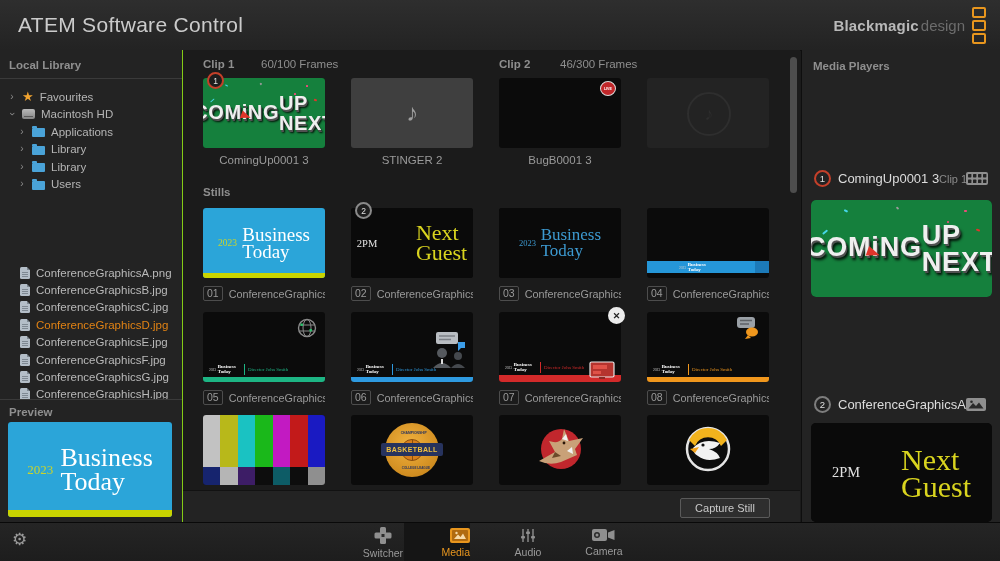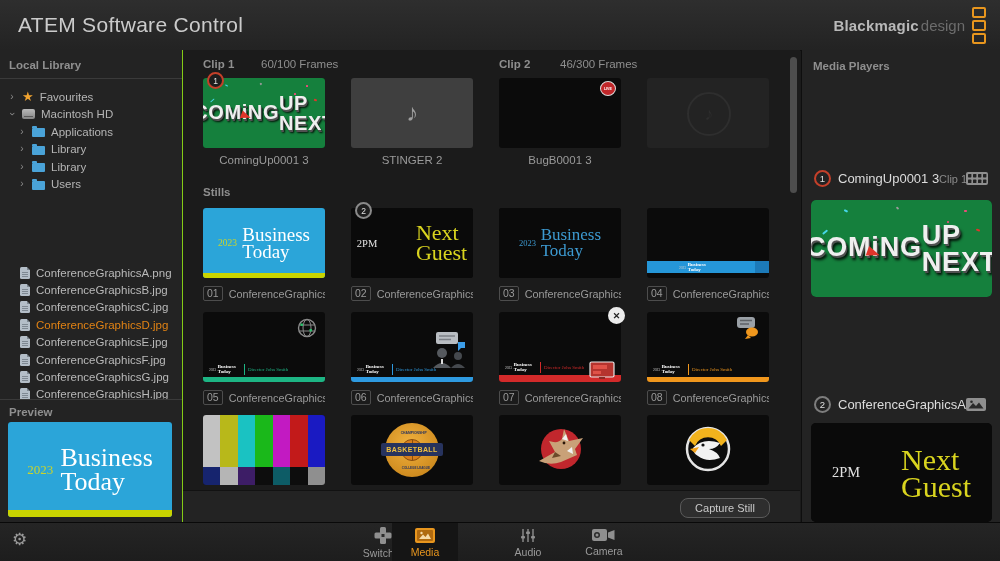--- a/index.html
+++ b/index.html
@@ -114,21 +114,21 @@
   .bb .champ{position:absolute;top:5px;width:100%;text-align:center;font-size:8px;transform:scale(.42);color:#27335e;font-weight:bold;white-space:nowrap;}
   .bb .ball{width:20px;height:20px;border-radius:50%;background:#d87f1c;border:1px solid #8a4d0e;
             background-image:linear-gradient(#8a4d0e,#8a4d0e),linear-gradient(90deg,#8a4d0e,#8a4d0e);
             background-size:100% 1px,1px 100%;background-position:center;background-repeat:no-repeat;}
   .bb .band{position:absolute;left:-4px;right:-4px;top:20px;height:13px;background:#27335e;border-radius:2px;
             display:flex;align-items:center;justify-content:center;font-size:7px;font-weight:bold;color:#f0c040;letter-spacing:.4px;}
   .bb .league{position:absolute;bottom:4px;width:100%;text-align:center;font-size:8px;transform:scale(.38);color:#27335e;font-weight:bold;white-space:nowrap;}
   
   #pool-footer{position:absolute;left:0;top:440px;width:617px;height:32px;background:#232323;border-top:1px solid #121212;z-index:5;}
   #capture-btn{position:absolute;right:30px;top:7px;height:20px;padding:0 14px;background:#2e2e2e;border:1px solid #5a5a5a;
-               border-radius:8px;color:#c9c9c9;font-size:11px;font-family:"Liberation Sans",sans-serif;}
+               border-radius:2px;color:#c9c9c9;font-size:11px;font-family:"Liberation Sans",sans-serif;}
   
   #vscroll{position:absolute;right:3px;top:4px;width:7px;height:432px;}
   #vthumb{position:absolute;left:0;top:3px;width:7px;height:136px;background:#4d4d4d;border-radius:3.5px;}
   
   #mp-title{position:absolute;left:11px;top:10px;}
   .prow{position:absolute;left:0;width:100%;height:18px;}
   .pbadge{position:absolute;left:12px;top:0;width:13px;height:13px;border-radius:50%;border:2px solid #c4402a;
           color:#e0e0e0;font-size:9.5px;display:flex;align-items:center;justify-content:center;}
   .pbadge.gray{border-color:#7d7d7d;}
   .pname{position:absolute;left:36px;top:1px;font-size:13px;color:#dcdcdc;}
@@ -606,21 +606,21 @@
 
     <div class="tab" style="left:345px;width:76px;">
       <svg width="22" height="17" viewBox="0 0 22 17">
         <rect x="8" y="0" width="6" height="17" rx="1.5" fill="#8f8f8f"></rect>
         <rect x="2.5" y="5.5" width="17" height="6" rx="1.5" fill="#8f8f8f"></rect>
         <rect x="9.5" y="7" width="3" height="3" fill="#2a2a2a"></rect>
       </svg>
       <span class="tl">Switcher</span>
     </div>
 
-    <div class="tab active" style="left:392px;width:66px;">
+    <div class="tab active" style="left:404px;width:66px;align-items:flex-end;">
       <svg width="20" height="15" viewBox="0 0 20 15">
         <rect x="0" y="0" width="20" height="15" rx="2" fill="#e8961e"></rect>
         <rect x="2" y="2" width="16" height="11" rx="1" fill="#b06a10"></rect>
         <path d="M4 11 L8 6.5 L10.5 9 L13 5.5 L16 11 Z" fill="#f6d9a8"></path>
         <circle cx="6.5" cy="5" r="1.2" fill="#f6d9a8"></circle>
       </svg>
       <span class="tl">Media</span>
     </div>
 
     <div class="tab" style="left:494px;width:68px;">

